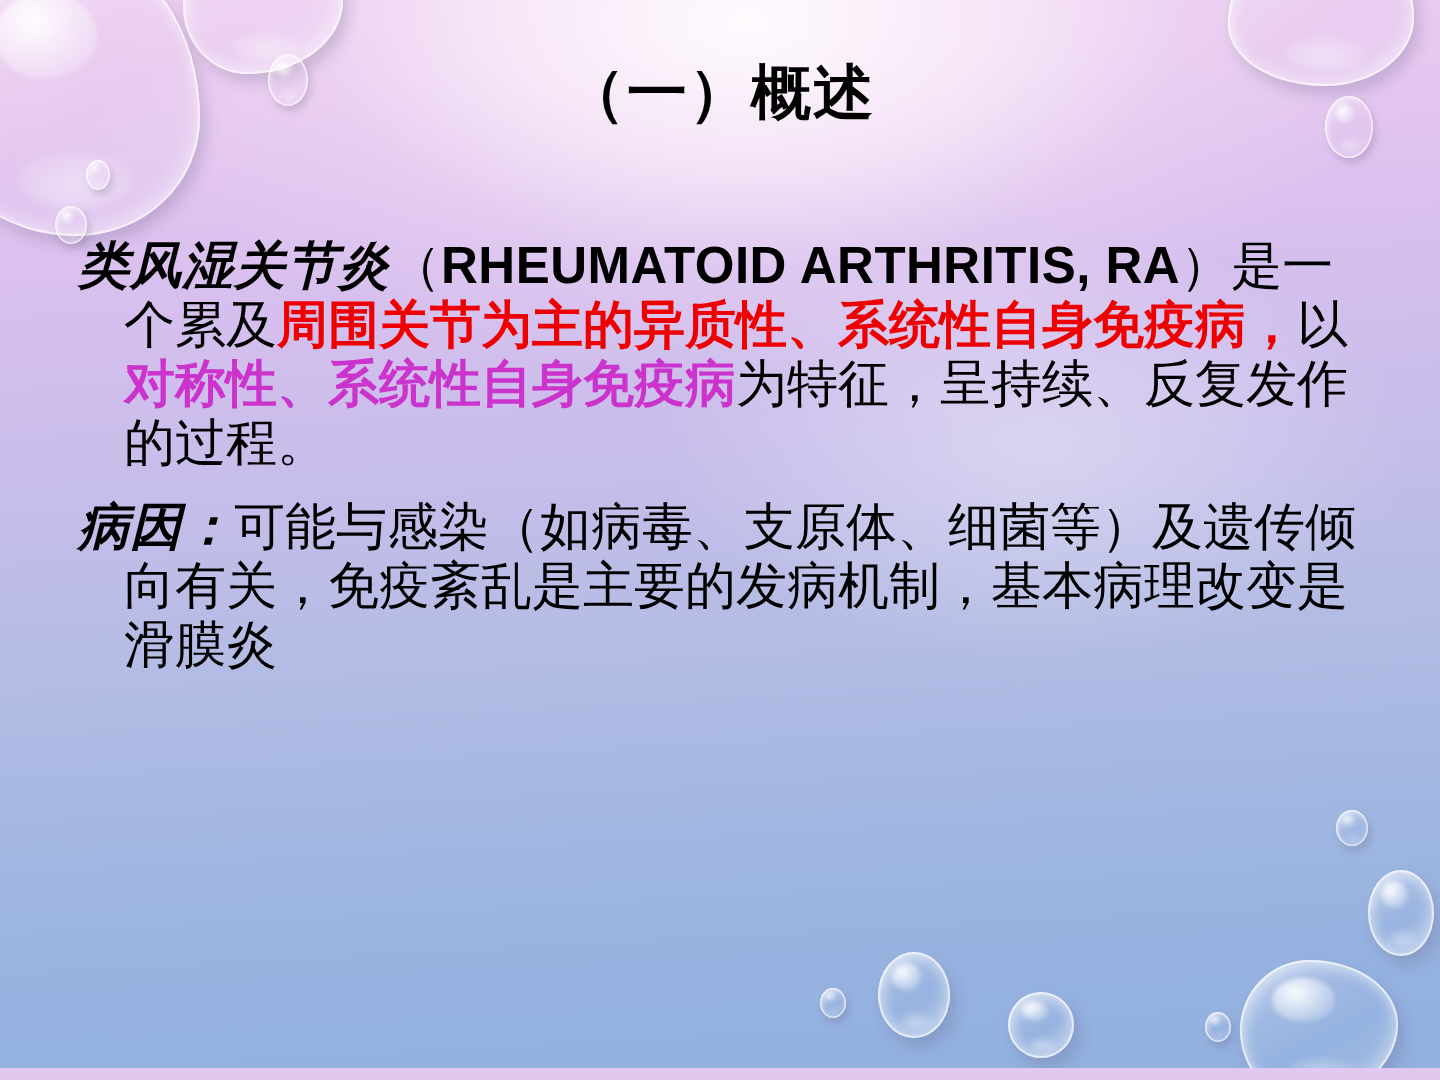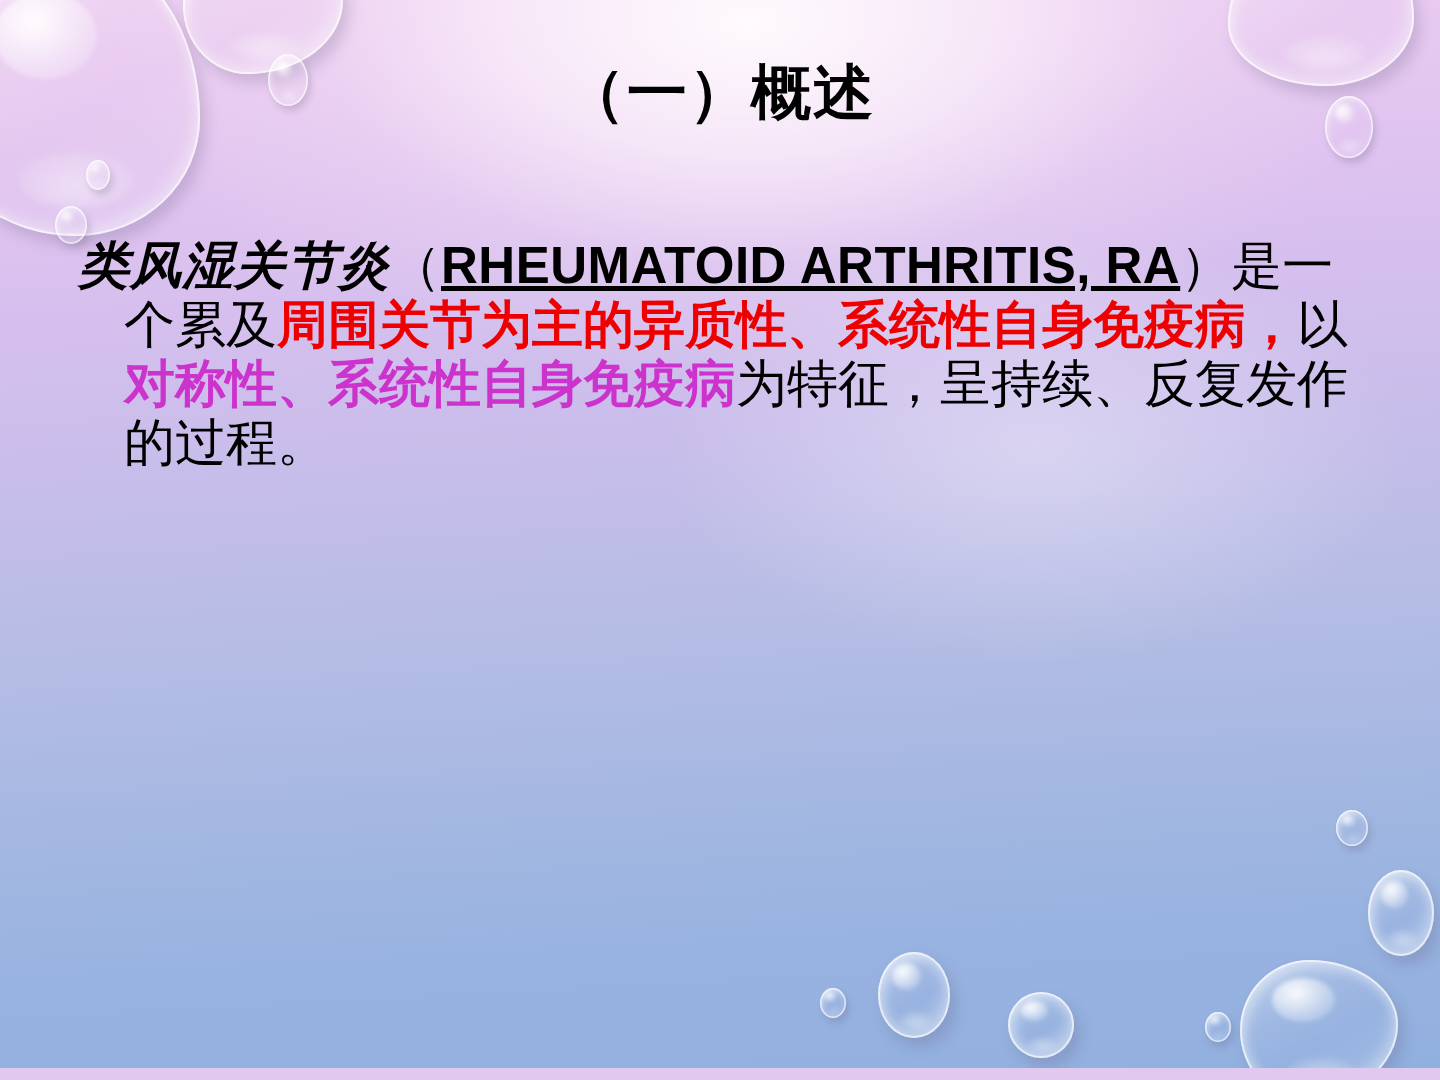--- a/index.html
+++ b/index.html
@@ -131,21 +131,20 @@
   .lead-strong {
     font-weight:700;
     letter-spacing:1px;
     font-style:italic;
   }
 
   .en {
     font-family:"Liberation Sans", sans-serif;
     font-weight:700;
     letter-spacing:0.5px;
-    text-decoration:underline;
   }
 
   .red    { color:#ee0000; font-weight:700; }
   .purple { color:#cc33cc; font-weight:700; }
 </style>
 </head>
 <body>
 
 <div class="slide">
 
@@ -167,15 +166,18 @@
   <div class="drop tiny" style="left:1205px; top:1012px; width:26px;  height:30px;"></div>
 
   <div class="title">（一）概述</div>
 
   <div class="body-block">
 
     <p class="para para-1">
       <span class="lead lead-strong">类风湿关节炎</span><span>（</span><span class="en">RHEUMATOID ARTHRITIS, RA</span><span>）</span><span>是一个累及</span><span class="red">周围关节为主的异质性、系统性自身免疫病，</span><span>以</span><span class="purple">对称性、系统性自身免疫病</span><span>为特征，呈持续、反复发作的过程。</span>
     </p>
 
+    <p class="para para-2">
+      <span class="lead lead-strong">病因：</span><span>可能与感染（如病毒、支原体、细菌等）及遗传倾向有关，免疫紊乱是主要的发病机制，基本病理改变是滑膜炎</span>
+    </p>
 
   </div>
 </div>
 
 </body></html>

